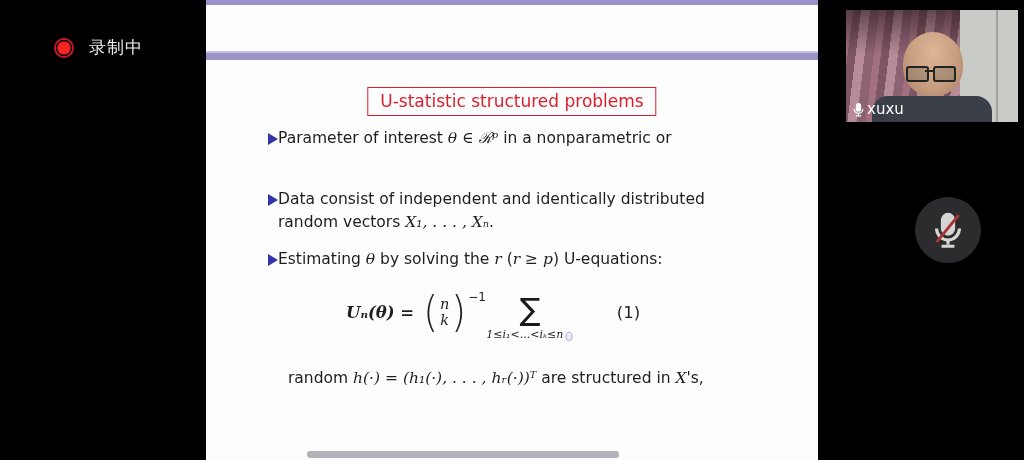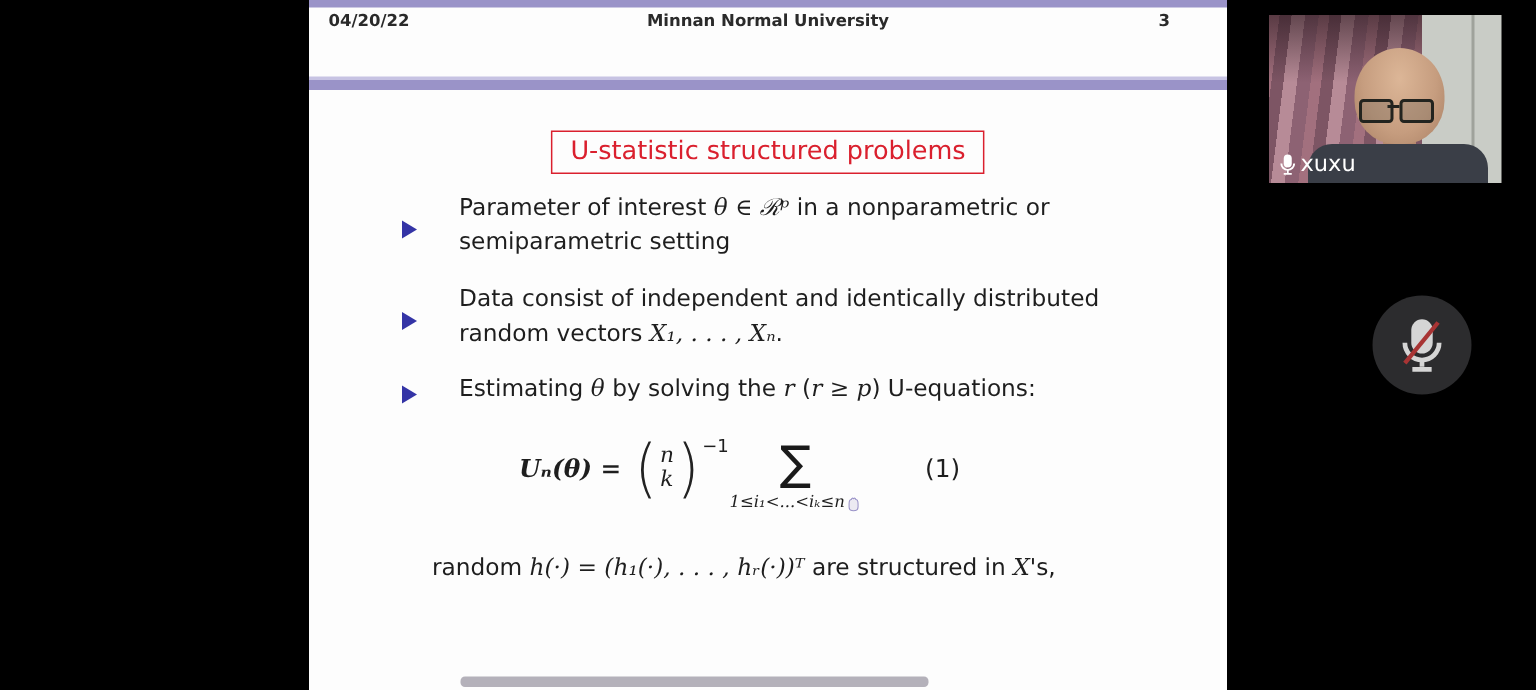--- a/index.html
+++ b/index.html
@@ -19,21 +19,21 @@
   .hdr-date{position:absolute;left:13px;top:0;}
   .hdr-center{position:absolute;left:0;right:0;top:0;text-align:center;}
   .hdr-page{position:absolute;right:38px;top:0;}
   .bar-mid{position:absolute;left:0;top:51px;width:100%;height:9px;
            background:linear-gradient(to bottom,var(--accent_purple_light,#c7c3e3) 0 26%,var(--accent_purple,#9a93c8) 26% 100%);}
 
   .title-box{position:absolute;top:87px;left:50%;transform:translateX(-50%);
              border:1.5px solid var(--title_red,#da202e);color:var(--title_red,#da202e);
              font-weight:normal;font-size:17px;padding:3px 12px 4px;white-space:nowrap;background:#fdfdfd;}
 
-  .bullet{position:absolute;left:62px;display:flex;gap:28px;align-items:center;}
+  .bullet{position:absolute;left:62px;display:flex;gap:0;}
   .tri{width:0;height:0;border-left:10px solid var(--bullet_blue,#3434a6);
        border-top:6px solid transparent;border-bottom:6px solid transparent;margin-top:6px;flex:0 0 auto;}
   .line{font-size:15.5px;line-height:23px;color:var(--body_text,#1e1e1e);white-space:nowrap;}
   .math{font-family:"DejaVu Serif",serif;font-style:italic;}
 
   
   .equation{position:absolute;left:0;top:284px;width:100%;height:56px;display:flex;align-items:center;
             padding-left:140px;box-sizing:border-box;color:var(--body_text,#1e1e1e);font-size:16.5px;}
   .eq-lhs{white-space:nowrap;font-weight:bold;}
   .binom{display:flex;align-items:center;margin-left:9px;}
@@ -47,21 +47,21 @@
   .hand{display:inline-block;position:relative;top:4px;}
   .eq-rhs{white-space:nowrap;}
   .eq-num{margin-left:28px;font-family:"DejaVu Sans",sans-serif;}
 
   .footnote{position:absolute;left:82px;top:367px;}
 
   .hscroll{position:absolute;left:101px;top:451px;width:312px;height:7px;border-radius:3px;
            background:var(--scrollbar_gray,#b4b1ba);}
 
   
-  .video{position:absolute;left:846px;top:10px;width:155px;height:112px;background:#c9ccc6;overflow:hidden;}
+  .video{position:absolute;left:846px;top:10px;width:172px;height:112px;background:#c9ccc6;overflow:hidden;}
   .curtain{position:absolute;left:0;top:0;bottom:0;width:66%;
     background:repeating-linear-gradient(97deg,#a2707e 0 7px,#7d5564 7px 15px,#b78b97 15px 24px,#8d6273 24px 33px);}
   .curtain-shade{position:absolute;left:0;top:0;width:66%;height:40%;
     background:linear-gradient(to bottom,rgba(30,15,20,.55),rgba(30,15,20,0));}
   .wall-line{position:absolute;left:87%;top:0;bottom:0;width:2px;background:#9fa29b;}
   .neck{position:absolute;left:76px;top:78px;width:22px;height:16px;background:#b78a6e;}
   .head{position:absolute;left:57px;top:22px;width:60px;height:64px;border-radius:50% 50% 45% 45%;
     background:radial-gradient(ellipse at 50% 32%,#dcb697 0%,#c69d7f 58%,#a87f63 100%);}
   .lens{position:absolute;top:56px;width:19px;height:12px;border:2px solid #23241f;border-radius:3px;
     background:rgba(115,105,95,.35);}
@@ -72,41 +72,39 @@
 
   
   .micbtn{position:absolute;left:915px;top:197px;width:66px;height:66px;border-radius:50%;
           background:#2c2c2e;display:flex;align-items:center;justify-content:center;}
 </style>
 </head>
 <body>
 
 <div class="screen">
 
+  <div class="rec">
+    <span class="rec-dot"></span>
+    <span class="rec-label">录制中</span>
+  </div>
 
   <div class="slide">
     <div class="bar-top"></div>
 
-    <div class="hdr">
-      <span class="hdr-date">04/20/22</span>
-      <span class="hdr-center">Minnan Normal University</span>
-      <span class="hdr-page">3</span>
-    </div>
 
     <div class="bar-mid"></div>
 
     <div class="title-box">
       <span>U-statistic structured problems</span>
     </div>
 
     <div class="bullet" style="top:127px">
       <span class="tri"></span>
       <div>
         <div class="line"><span>Parameter of interest </span><span class="math">θ ∈ ℛᵖ</span><span> in a nonparametric or</span></div>
-        <div class="line"><span>semiparametric setting</span></div>
       </div>
     </div>
 
     <div class="bullet" style="top:248px">
       <span class="tri"></span>
       <div>
         <div class="line"><span>Estimating </span><span class="math">θ</span><span> by solving the </span><span class="math">r</span><span> (</span><span class="math">r ≥ p</span><span>) U-equations:</span></div>
       </div>
     </div>
 

